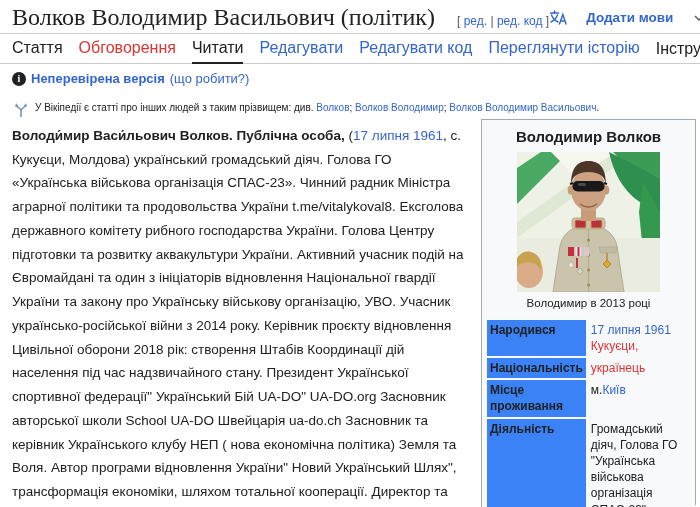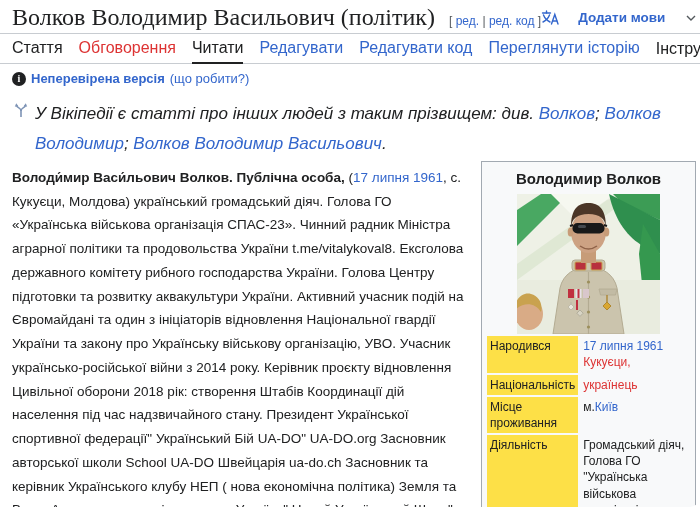--- a/index.html
+++ b/index.html
@@ -6,21 +6,21 @@
   html,body { margin:0; padding:0; background:#fff; }
   body { width:700px; height:507px; overflow:hidden;
          font-family:"Liberation Sans", sans-serif; color:#202122; }
   .page { width:700px; height:507px; overflow:hidden; position:relative;border-radius:10px; }
 
   
   .title-row { display:flex; align-items:baseline; padding:4px 12px 3px 12px;
                border-bottom:1px solid #c8ccd1; }
   h1.title { margin:0; font-family:"Liberation Serif", serif; font-weight:400;
              font-size:24px; line-height:1.1; white-space:nowrap; }
-  .editsection { font-size:12px; margin-left:14px; color:#54595d; white-space:nowrap; }
+  .editsection { font-size:12px; margin-left:22px; color:#54595d; white-space:nowrap; }
   .editsection a { color:#3366cc; text-decoration:none; cursor:pointer; }
   .lang-btn { margin-left:auto; display:flex; align-items:center; gap:19px;
               color:#36c; font-weight:bold; font-size:13.5px; cursor:pointer; white-space:nowrap; }
   .chev { margin-left:2px; }
 
   
   .tabs-row { display:flex; align-items:stretch; padding:0 12px;
               border-bottom:1px solid #c8ccd1; font-size:16px; }
   .tab { padding:5px 0 5px; margin-right:16px; text-decoration:none; color:#202122;
          cursor:pointer; white-space:nowrap; }
@@ -35,39 +35,39 @@
              padding:7px 12px 0 12px; font-size:13px; }
   .unverified { display:flex; align-items:center; gap:5px; font-size:13px; }
   .info-badge { width:14px; height:14px; border-radius:50%; background:#202122; color:#fff;
                 display:inline-flex; align-items:center; justify-content:center;
                 font-size:10px; font-weight:bold; font-family:"Liberation Serif",serif; }
   .unverified a { text-decoration:none; color:#3366cc; cursor:pointer; }
   .unverified .strong { font-weight:bold; }
 
   
   .hatnote { position:relative; margin:13px 12px 2px 12px; padding-left:23px;
-             font-style:italic; font-size:17px; line-height:1.75; color:#202122; }
+             font-size:10px; line-height:1.75; color:#202122; }
   .hatnote a { color:#3366cc; text-decoration:none; cursor:pointer; }
   .hatnote .hat-icon { position:absolute; left:1px; top:3px; }
 
   
   .content { display:flex; align-items:flex-start; padding:0 4px 0 12px; margin-top:2px; }
   .main-col { flex:1 1 auto; padding-right:11px; min-width:0; }
   .lead, .bio-text { font-size:13.5px; line-height:1.76; margin:5px 0 0 0; }
   .lead a, .bio-text a { color:#3366cc; text-decoration:none; cursor:pointer; }
 
   
   .infobox { flex:0 0 215px; width:215px; border:1px solid #a2a9b1; background:#f8f9fa;
              padding:3px; font-size:12px; line-height:1.35; align-self:flex-start; }
   .ib-title { text-align:center; font-weight:bold; font-size:15px; padding:4px 0 5px; }
   .ib-photo { display:block; margin:0 auto; }
   .ib-caption { text-align:center; font-size:11.5px; padding:4px 0 6px; }
   table.ib { width:100%; border-collapse:separate; border-spacing:2px; }
-  table.ib th { width:84px; background:#fde047; text-align:left; vertical-align:top;
-                font-size:12px; font-weight:normal; padding:2px 3px; }
+  table.ib th { width:84px; background:#3b82f6; text-align:left; vertical-align:top;
+                font-size:12px; font-weight:bold; padding:2px 3px; }
   table.ib td { vertical-align:top; font-size:12px; padding:2px 3px; }
   table.ib a { color:#3366cc; text-decoration:none; cursor:pointer; }
   table.ib a.red, a.red { color:#d33; }
 </style>
 </head>
 <body>
 
 <div class="page">
 
   <div class="title-row">
@@ -189,20 +189,21 @@
 
         <path d="M54,110 l3,3 l-3,3 l-3,-3 Z M54,108 v2" fill="#e9e6da" stroke="#b8b4a4" stroke-width="0.8"></path>
         <path d="M63,116 l3.2,3.2 l-3.2,3.2 l-3.2,-3.2 Z" fill="#d8d4c4" stroke="#a8a494" stroke-width="0.8"></path>
         <rect x="59" y="106" width="2" height="10" fill="#c03040"></rect>
 
         <path d="M82,95 h18 l-1.5,6 h-15 Z" fill="#c2bba4" stroke="#b3ab92" stroke-width="0.8"></path>
         <path d="M90,108 l4,4 l-4,4 l-4,-4 Z" fill="#d9a732" stroke="#a87c1e" stroke-width="0.8"></path>
         <line x1="90" y1="101" x2="90" y2="108" stroke="#a87c1e" stroke-width="1.2"></line>
       </svg>
 
+      <div class="ib-caption">Володимир в 2013 році</div>
 
       <table class="ib">
         <tbody>
             <tr>
           <th>Народився</th>
           <td>
             <a>17 липня 1961</a><br>
             <a class="red">Кукуєци,</a>
           </td>
         </tr>

